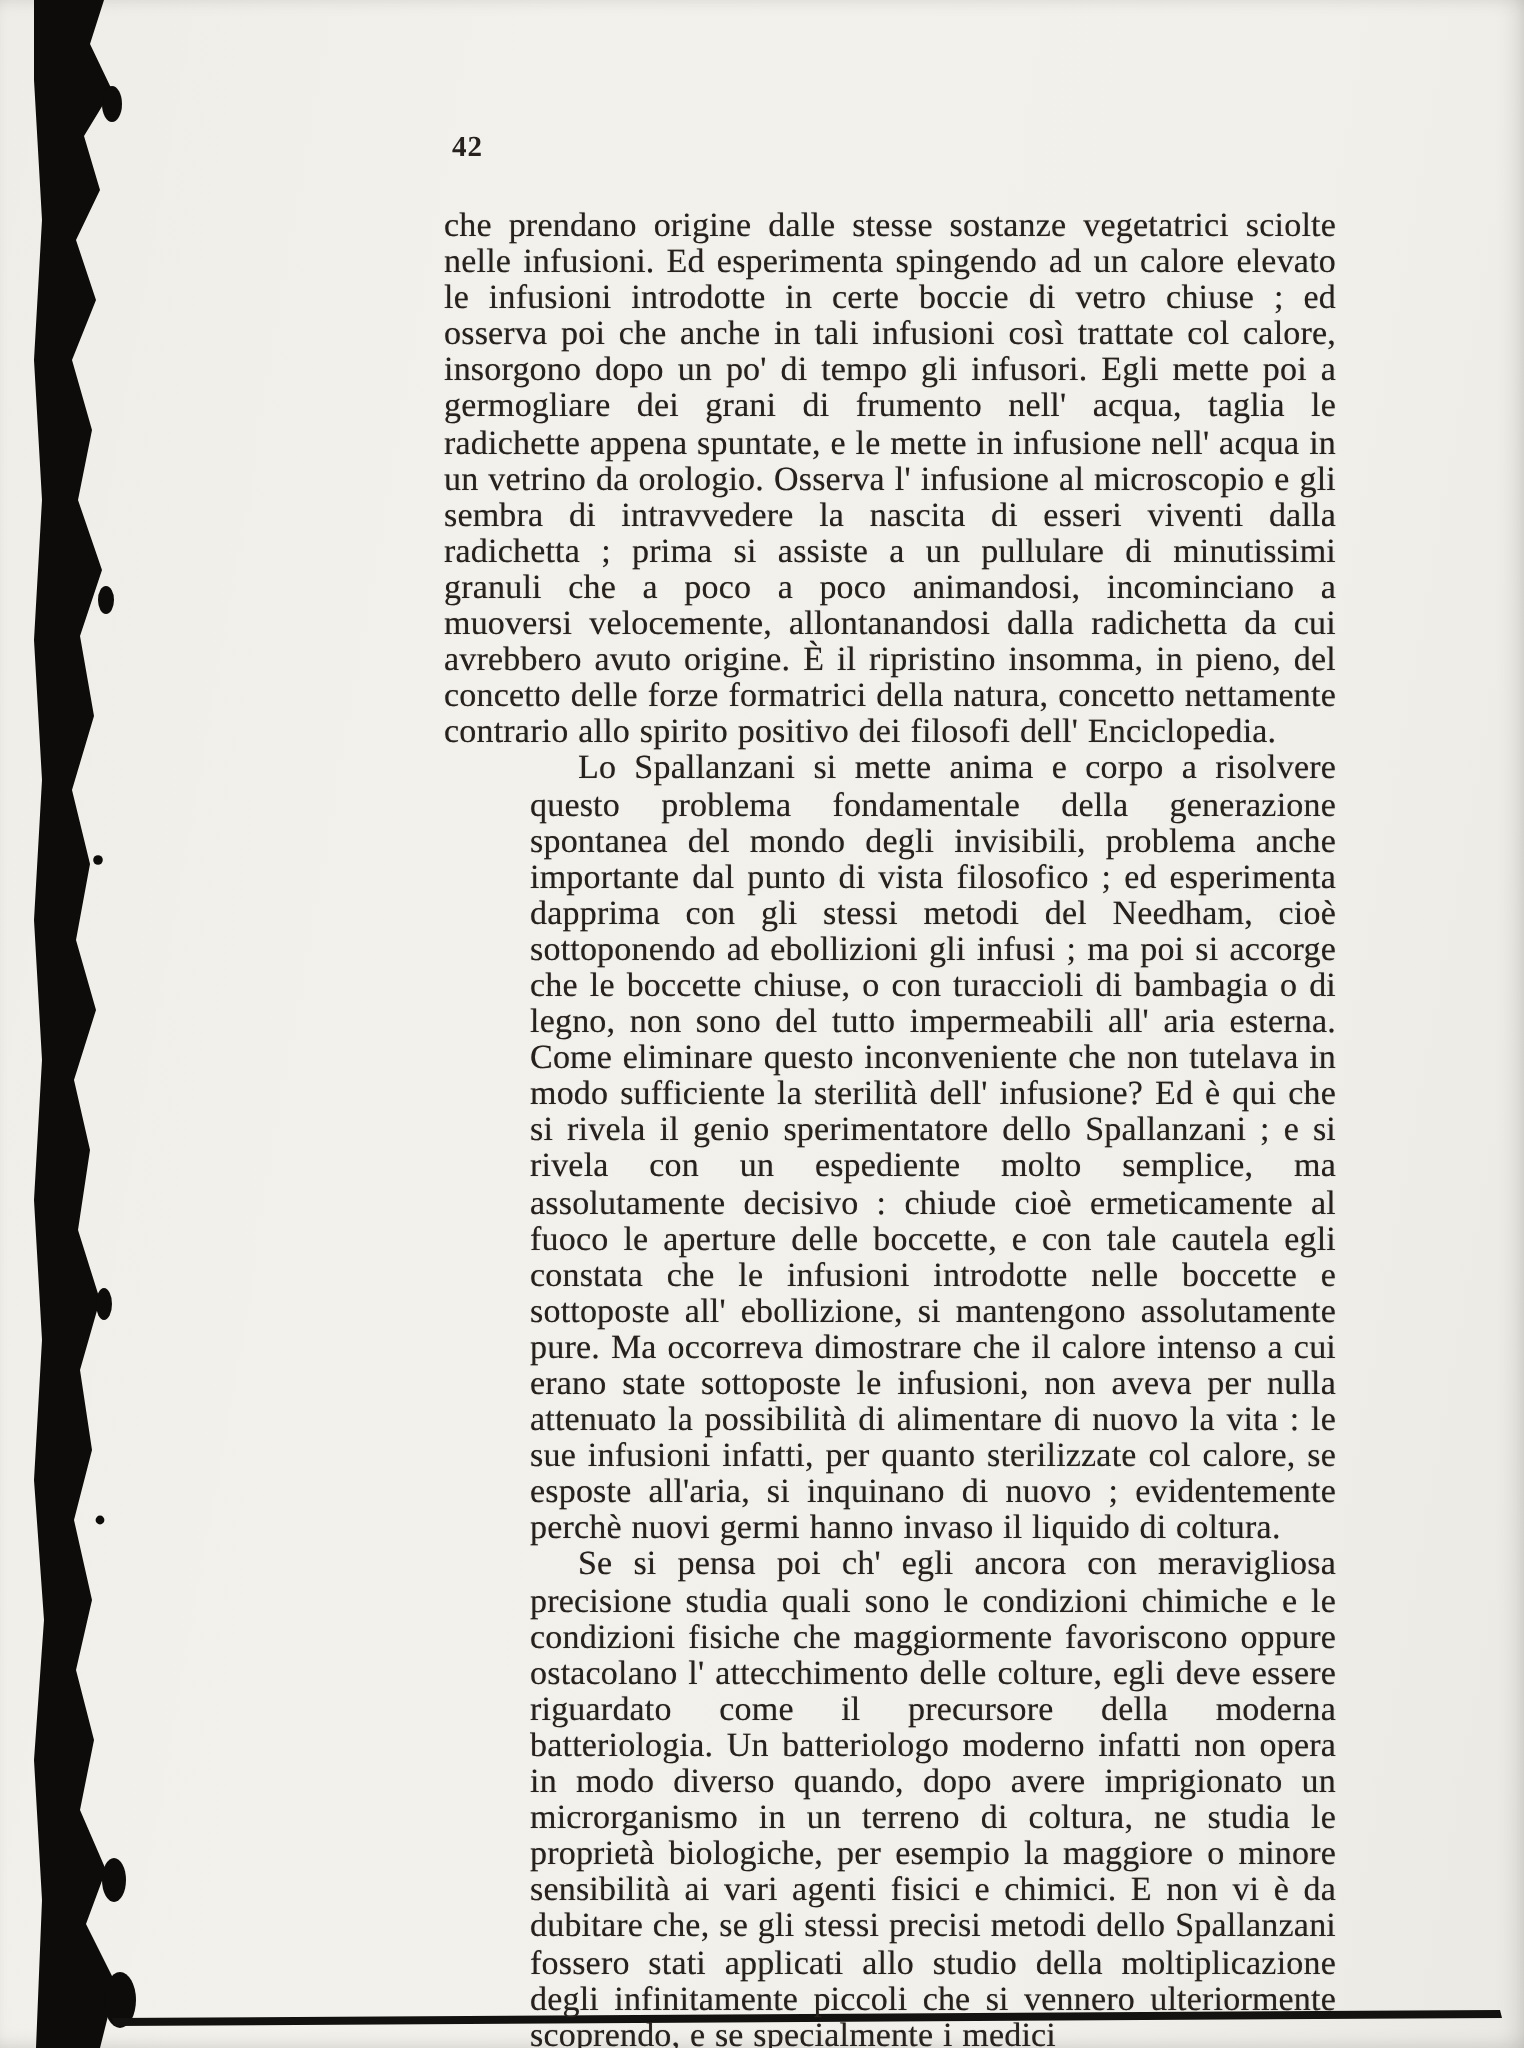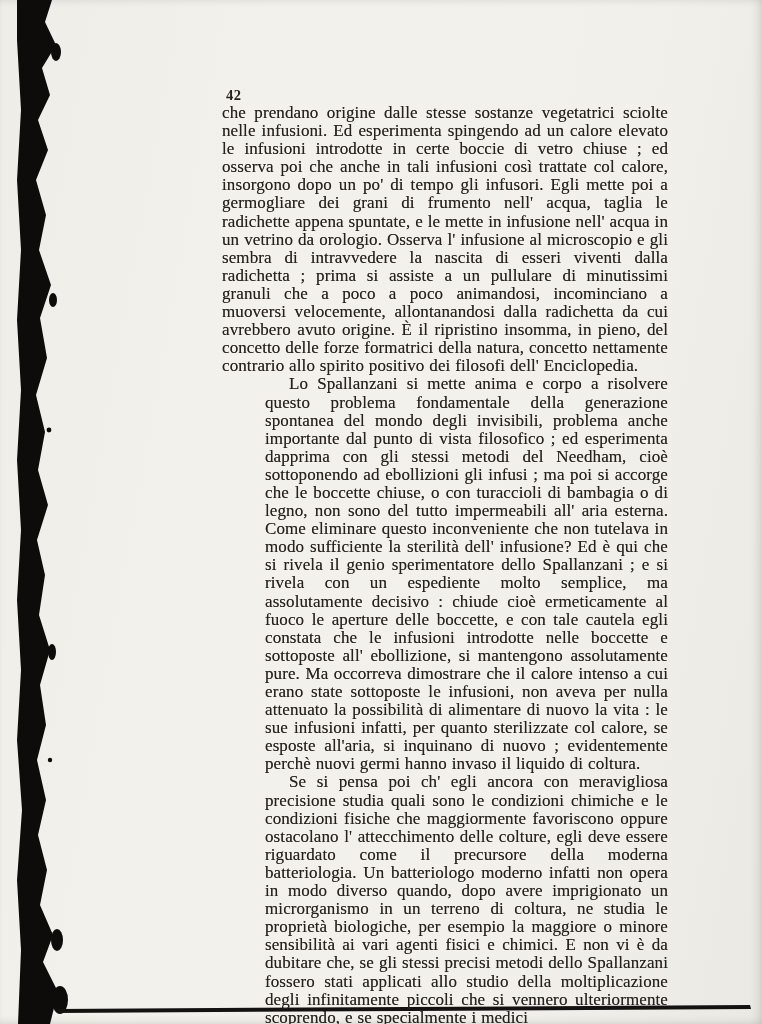--- a/index.html
+++ b/index.html
@@ -22,21 +22,21 @@
     position: absolute;
     left: 0;
     top: 0;
     width: 762px;
     height: 1024px;
     pointer-events: none;
   }
   .page-number {
     position: absolute;
     left: 226px;
-    top: 87px;
+    top: 66px;
     font-size: 14.5px;
     font-weight: 700;
     color: #26211d;
     letter-spacing: 0.5px;
   }
   .text-block {
     position: absolute;
     left: 222px;
     top: 104px;
     width: 446px;

